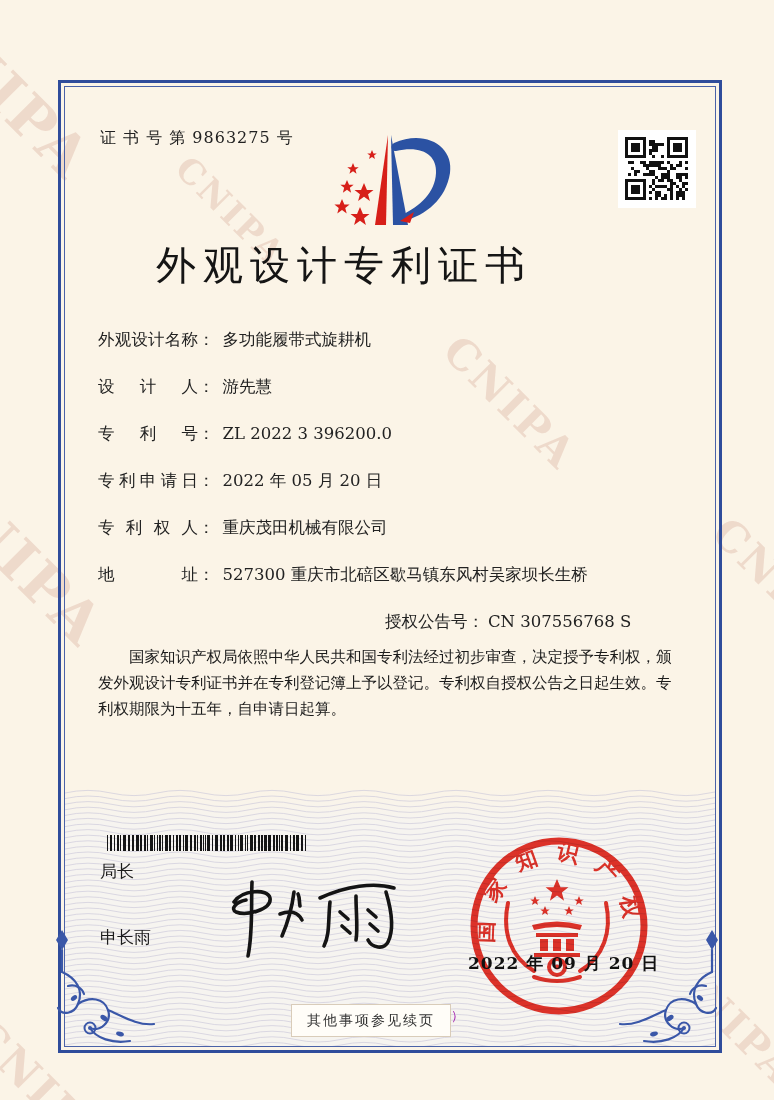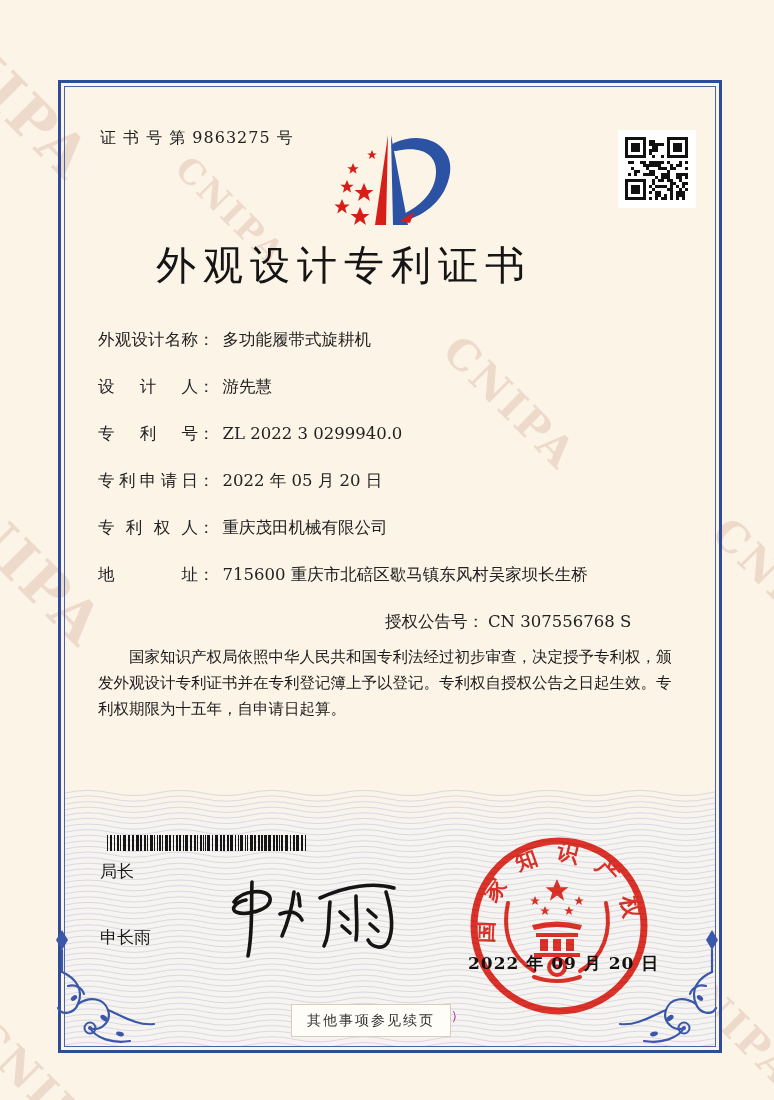--- a/index.html
+++ b/index.html
@@ -393,30 +393,30 @@
 
   <div class="title">外观设计专利证书</div>
 
   <div class="frow" style="top:376px;">
     <span class="flabel">设计人</span>：<span class="fvalue">游先慧</span>
   </div>
   <div class="frow" style="top:329px;">
     <span class="flabel">外观设计名称</span>：<span class="fvalue">多功能履带式旋耕机</span>
   </div>
   <div class="frow" style="top:423px;">
-    <span class="flabel">专利号</span>：<span class="fvalue">ZL 2022 3 0299940.0</span>
+    <span class="flabel">专利号</span>：<span class="fvalue">ZL 2022 3 396200.0</span>
   </div>
   <div class="frow" style="top:470px;">
     <span class="flabel">专利申请日</span>：<span class="fvalue">2022 年 05 月 20 日</span>
   </div>
   <div class="frow" style="top:517px;">
     <span class="flabel">专利权人</span>：<span class="fvalue">重庆茂田机械有限公司</span>
   </div>
   <div class="frow" style="top:564px;">
-    <span class="flabel">地址</span>：<span class="fvalue">715600 重庆市北碚区歇马镇东风村吴家坝长生桥</span>
+    <span class="flabel">地址</span>：<span class="fvalue">527300 重庆市北碚区歇马镇东风村吴家坝长生桥</span>
   </div>
   <div class="frow" style="left:385px;top:611px;">
     <span>授权公告号</span>：<span class="fvalue" style="margin-left:4px;">CN 307556768 S</span>
   </div>
 
   <div class="paras">
     <p>国家知识产权局依照中华人民共和国专利法经过初步审查，决定授予专利权，颁发外观设计专利证书并在专利登记簿上予以登记。专利权自授权公告之日起生效。专利权期限为十五年，自申请日起算。</p>
   </div>
 
   <svg class="barcode" id="barcode" width="206" height="16">

